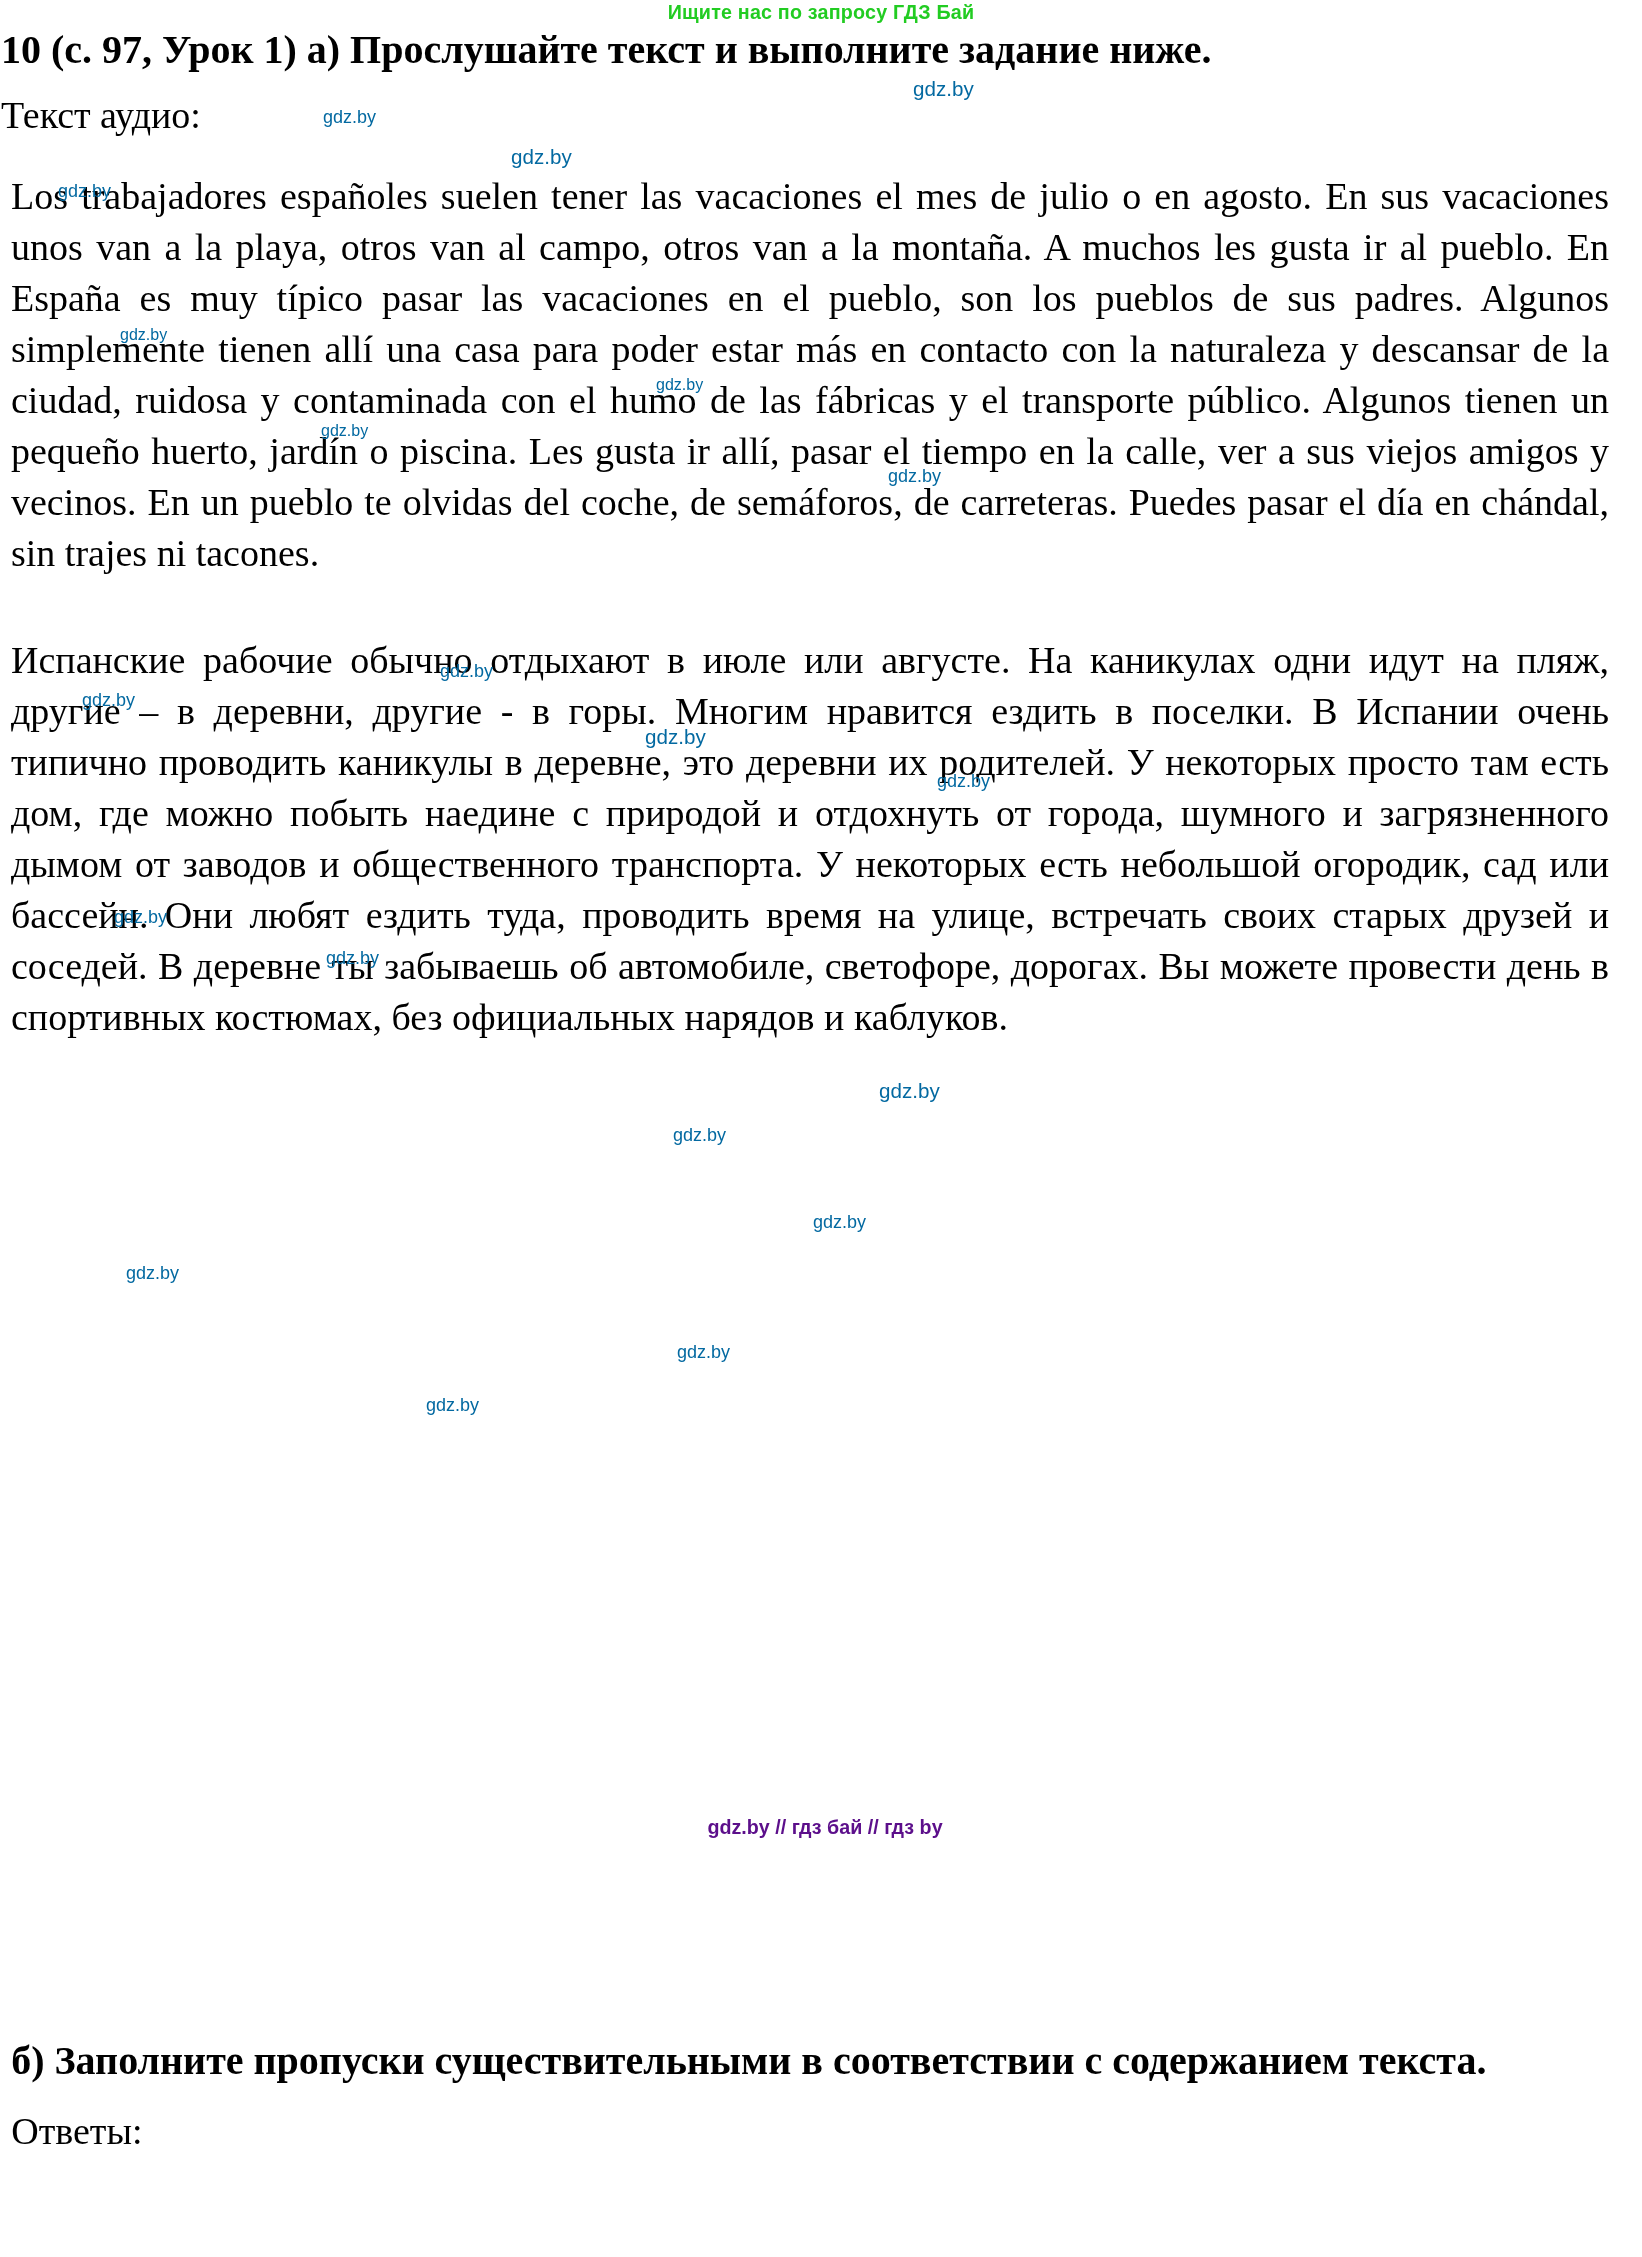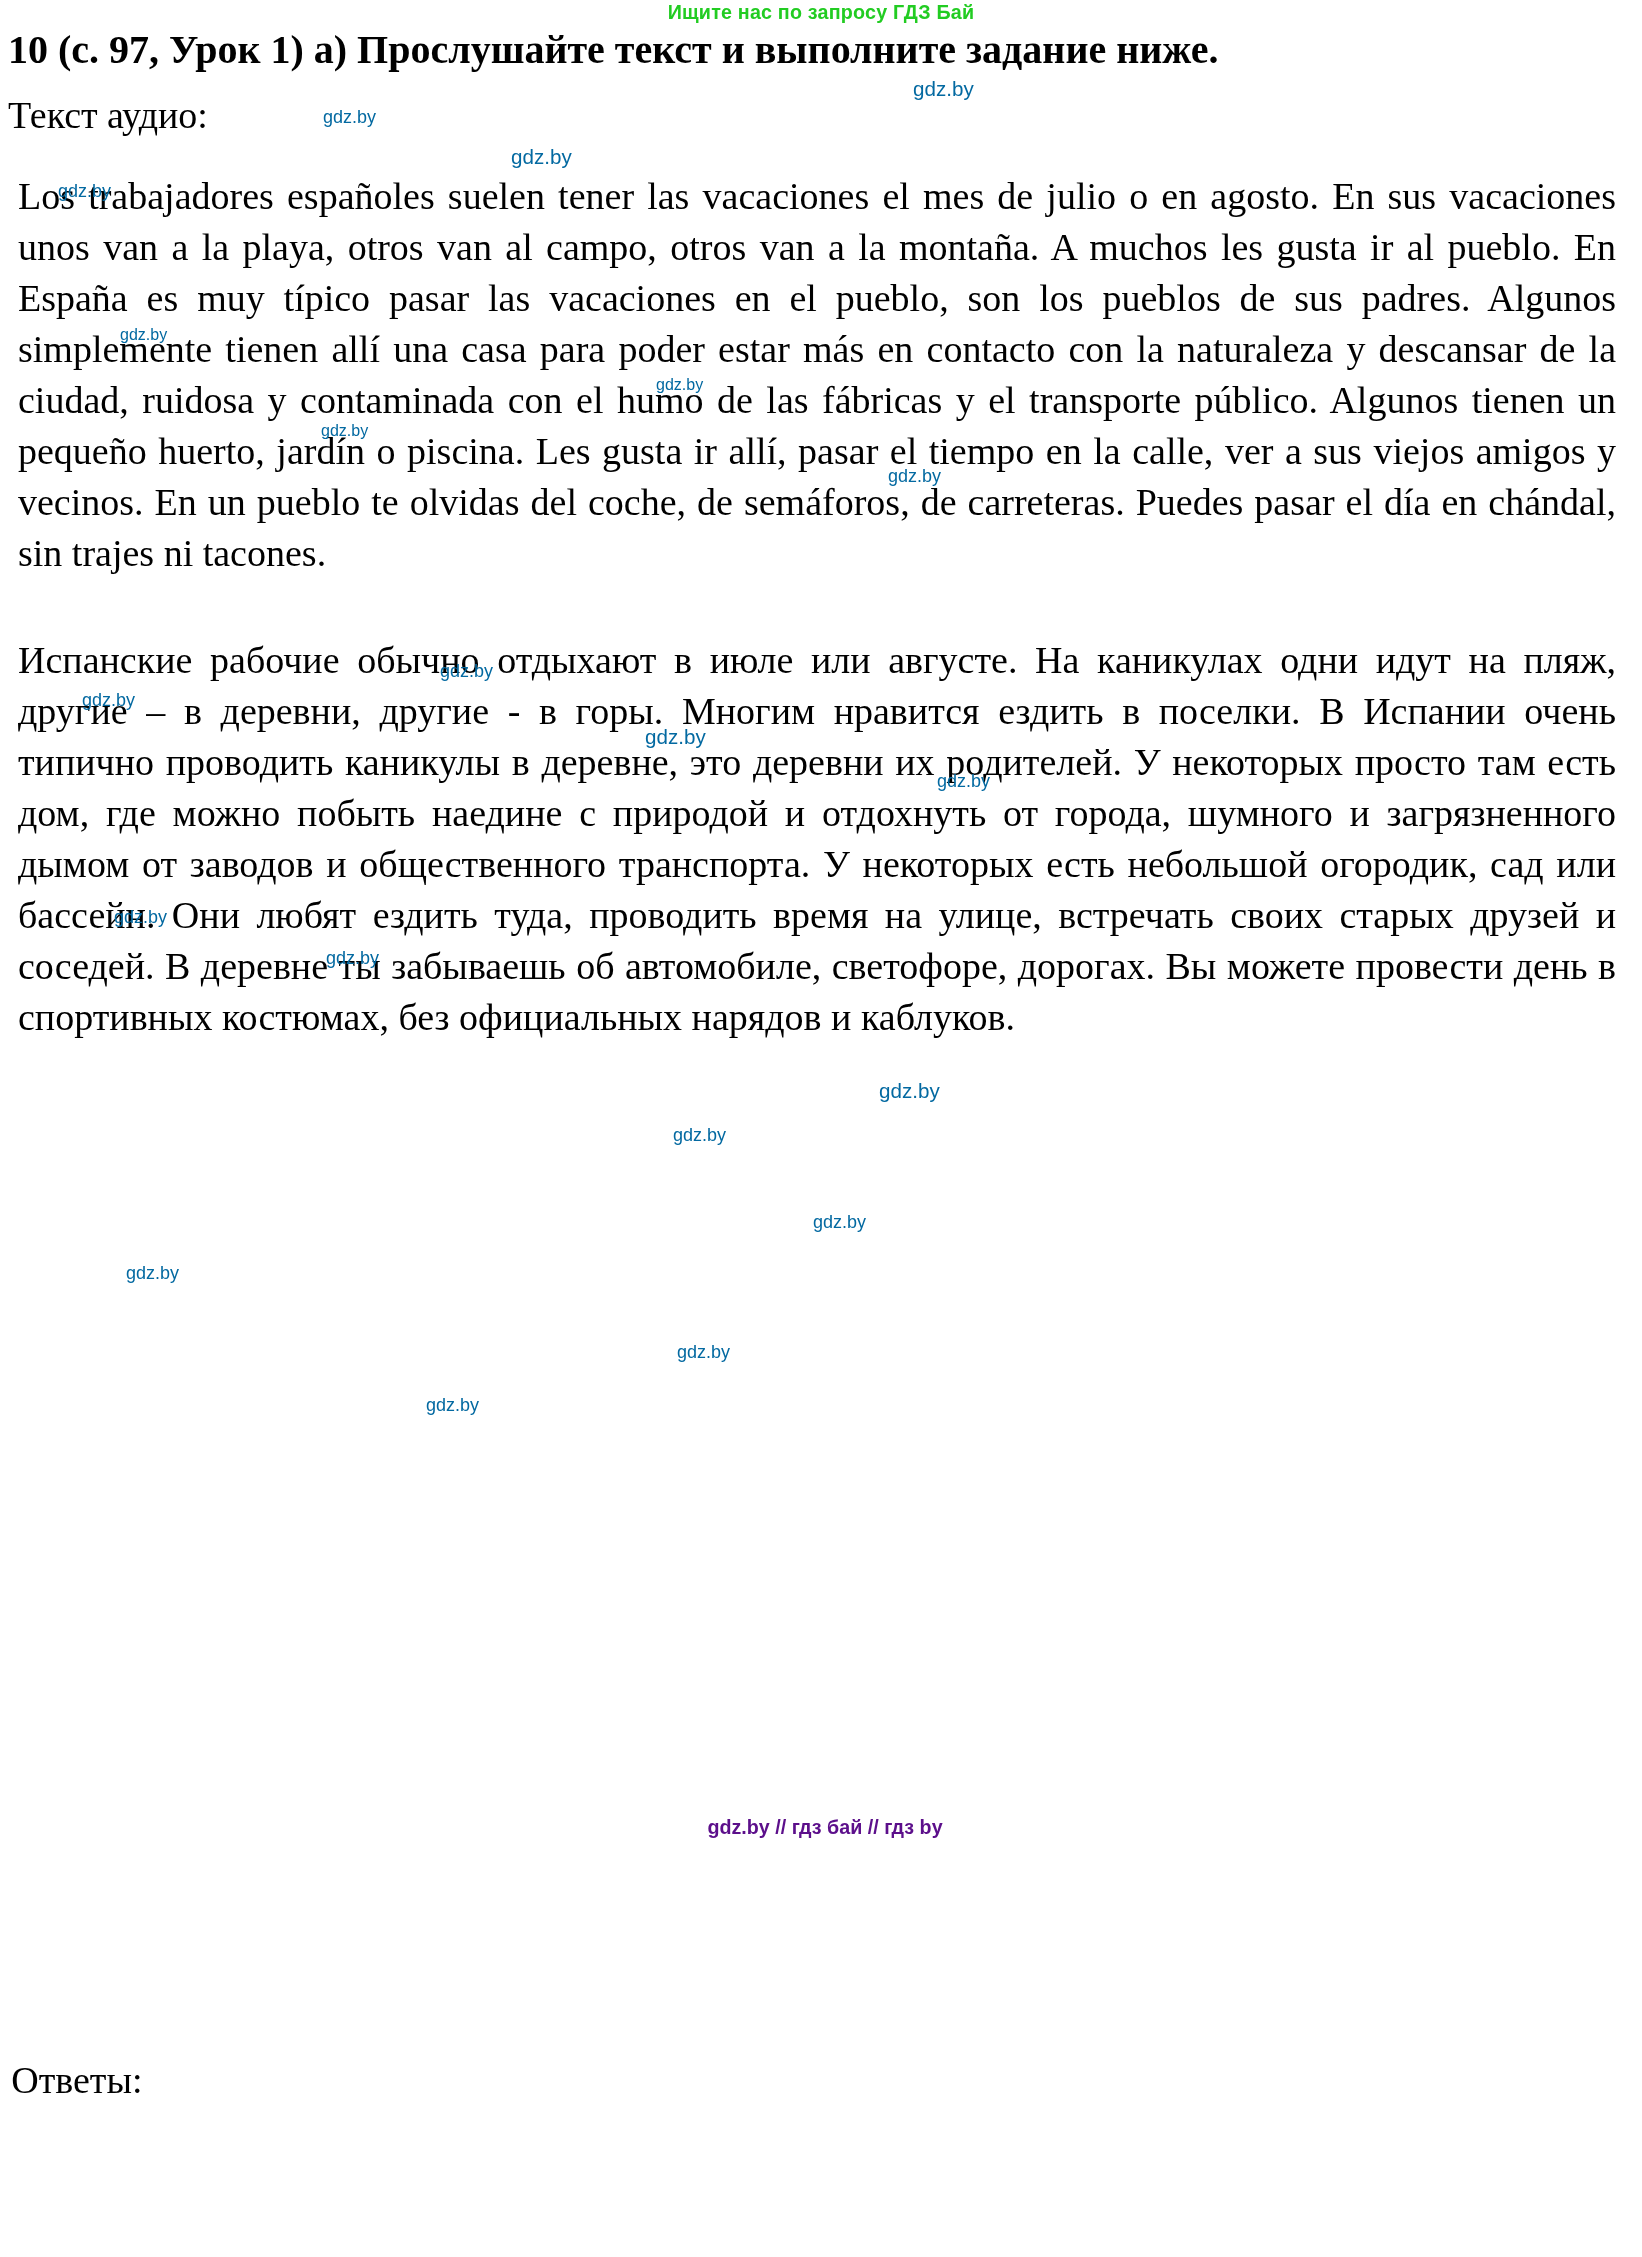--- a/index.html
+++ b/index.html
@@ -37,21 +37,21 @@
     font-size: 19.7px;
     letter-spacing: 0.2px;
     line-height: 24px;
     color: #22cc22;
     white-space: nowrap;
   }
 
   
   .content {
     position: absolute;
-    left: 8px;
+    left: 1px;
     top: 24px;
     width: 1618px;
   }
 
   .task-heading {
     font-weight: bold;
     font-size: 40px;
     line-height: 51px;
     text-align: justify;
     text-align-last: left;
@@ -147,20 +147,21 @@
 
     <div class="subheading">Текст аудио:</div>
 
     <p class="para para-spanish">Los trabajadores españoles suelen tener las vacaciones el mes de julio o en agosto. En sus vacaciones unos van a la playa, otros van al campo, otros van a la montaña. A muchos les gusta ir al pueblo. En España es muy típico pasar las vacaciones en el pueblo, son los pueblos de sus padres. Algunos simplemente tienen allí una casa para poder estar más en contacto con la naturaleza y descansar de la ciudad, ruidosa y contaminada con el humo de las fábricas y el transporte público. Algunos tienen un pequeño huerto, jardín o piscina. Les gusta ir allí, pasar el tiempo en la calle, ver a sus viejos amigos y vecinos. En un pueblo te olvidas del coche, de semáforos, de carreteras. Puedes pasar el día en chándal, sin trajes ni tacones.</p>
 
     <p class="para para-russian">Испанские рабочие обычно отдыхают в июле или августе. На каникулах одни идут на пляж, другие – в деревни, другие - в горы. Многим нравится ездить в поселки. В Испании очень типично проводить каникулы в деревне, это деревни их родителей. У некоторых просто там есть дом, где можно побыть наедине с природой и отдохнуть от города, шумного и загрязненного дымом от заводов и общественного транспорта. У некоторых есть небольшой огородик, сад или бассейн. Они любят ездить туда, проводить время на улице, встречать своих старых друзей и соседей. В деревне ты забываешь об автомобиле, светофоре, дорогах. Вы можете провести день в спортивных костюмах, без официальных нарядов и каблуков.</p>
 
   </div>
 
   <div class="abs" style="left:11.2px; top:2035px; width:1618px;">
+    <h2 class="task-heading-b">б) Заполните пропуски существительными в соответствии с содержанием текста.</h2>
     <div class="answers-label">Ответы:</div>
   </div>
 
   <div id="watermark-layer">
       <div class="wm wm-lg" style="left: 913px; top: 80px;">gdz.by</div>
       <div class="wm" style="left: 323px; top: 108px;">gdz.by</div>
       <div class="wm wm-lg" style="left: 511px; top: 148px;">gdz.by</div>
       <div class="wm" style="left: 58px; top: 182px;">gdz.by</div>
       <div class="wm wm-sm" style="left: 120px; top: 326px;">gdz.by</div>
       <div class="wm wm-sm" style="left: 656px; top: 376px;">gdz.by</div>

